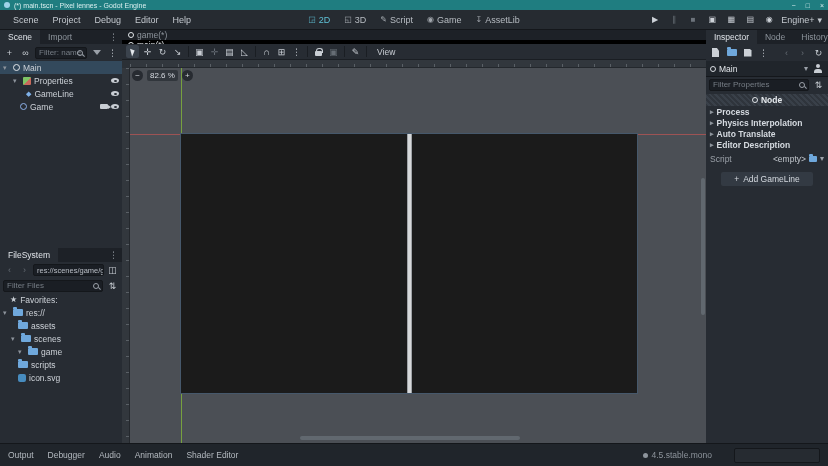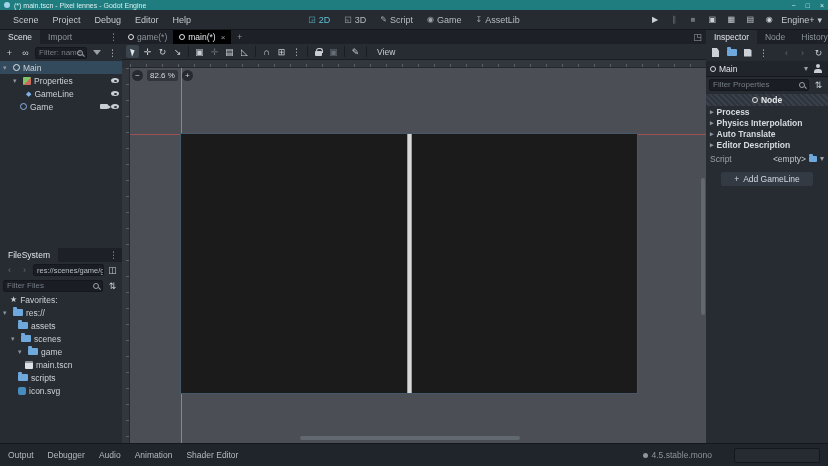--- a/index.html
+++ b/index.html
@@ -75,21 +75,21 @@
   .trow .sp { flex:none; }
   .trow.sel { background:#33495c; }
   .trow .rt { margin-left:auto; display:flex; gap:3px; align-items:center; }
 
   .fs-dock { left:0; top:248px; width:122px; height:195px; }
   .pathrow { height:16px; display:flex; align-items:center; gap:2px; padding:0 3px; }
   .pathbox { flex:1; height:12px; background:#1a1e24; border:1px solid #14171b; border-radius:2px; font-size:7.5px; color:#b9bec5; display:flex; align-items:center; padding:0 3px; overflow:hidden; white-space:nowrap; min-width:0; }
 
   
   .center { left:122px; top:30px; width:584px; height:413px; background:#272c33; display:flex; flex-direction:column; }
-  .stabs { height:14px; background:#1d2127; display:flex; align-items:stretch; font-size:8.5px; }
+  .stabs { height:14px; background:#1d2127; display:flex; align-items:stretch; font-size:8.5px;flex-direction:column; }
   .stab { padding:0 6px; display:flex; align-items:center; gap:3px; color:#8d949c; }
   .stab.active { background:#000000; color:#e2e6ea; }
   .stab .close { color:#9aa0a8; font-size:8px; margin-left:2px; }
   .ctool { height:16px; display:flex; align-items:center; gap:2px; padding:0 4px; background:#272c33; border-bottom:1px solid #1a1e23; }
   .vsep { width:1px; height:11px; background:#1a1e23; margin:0 2px; }
   .viewmenu { font-size:8.5px; color:#c8cdd3; padding:0 6px; }
   .viewport { position:relative; flex:1; background:#4b4f55; overflow:hidden; }
   .ruler-top { position:absolute; left:8px; top:0; right:0; height:8px; background:#32373d; border-bottom:1px solid #24282d;
     background-image:repeating-linear-gradient(to right,#5a6066 0 1px,transparent 1px 16px); background-size:100% 50%; background-position:0 100%; background-repeat:no-repeat; }
   .ruler-left { position:absolute; left:0; top:8px; bottom:0; width:8px; background:#32373d; border-right:1px solid #24282d;
@@ -276,25 +276,20 @@
       <span class="ic-folder"></span>
       <span>scenes</span>
     </div>
     <div class="trow">
       <span class="sp" style="width:12px"></span>
       <span class="arrow">▾</span>
       <span class="ic-folder"></span>
       <span>game</span>
     </div>
     <div class="trow">
-      <span class="sp" style="width:19px"></span>
-      <span class="ic-scene"></span>
-      <span>main.tscn</span>
-    </div>
-    <div class="trow">
       <span class="sp" style="width:12px"></span>
       <span class="ic-folder"></span>
       <span>scripts</span>
     </div>
     <div class="trow">
       <span class="sp" style="width:12px"></span>
       <span class="ic-img"></span>
       <span>icon.svg</span>
     </div>
   </div>

